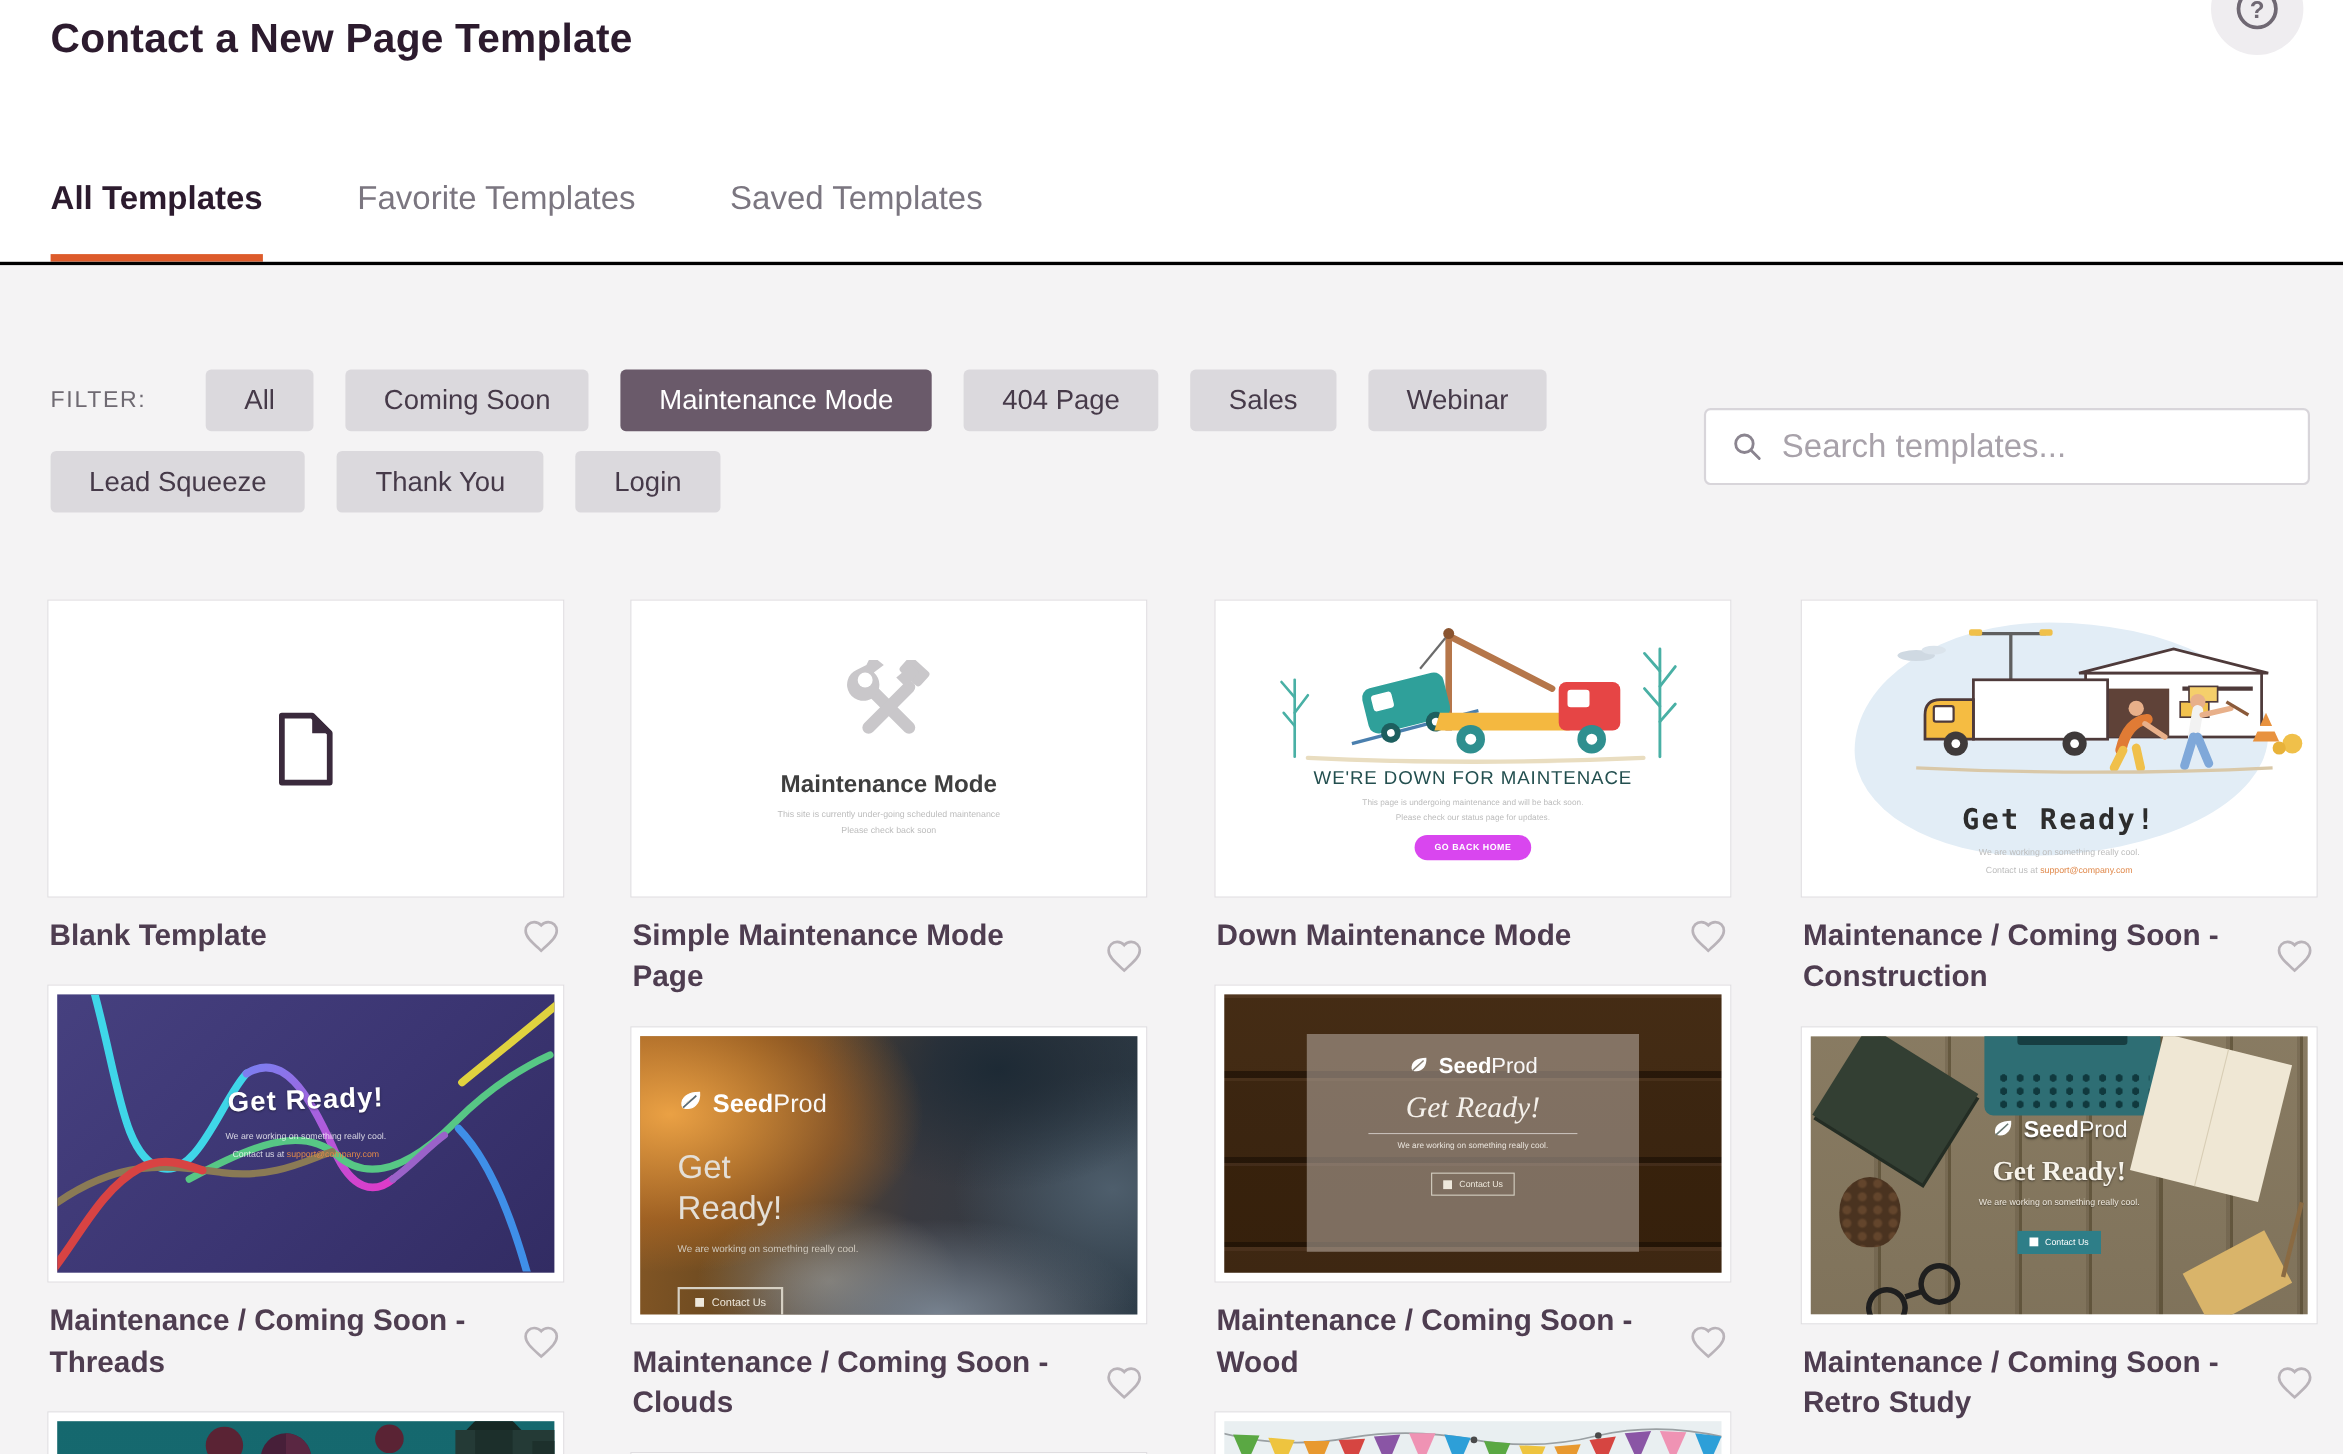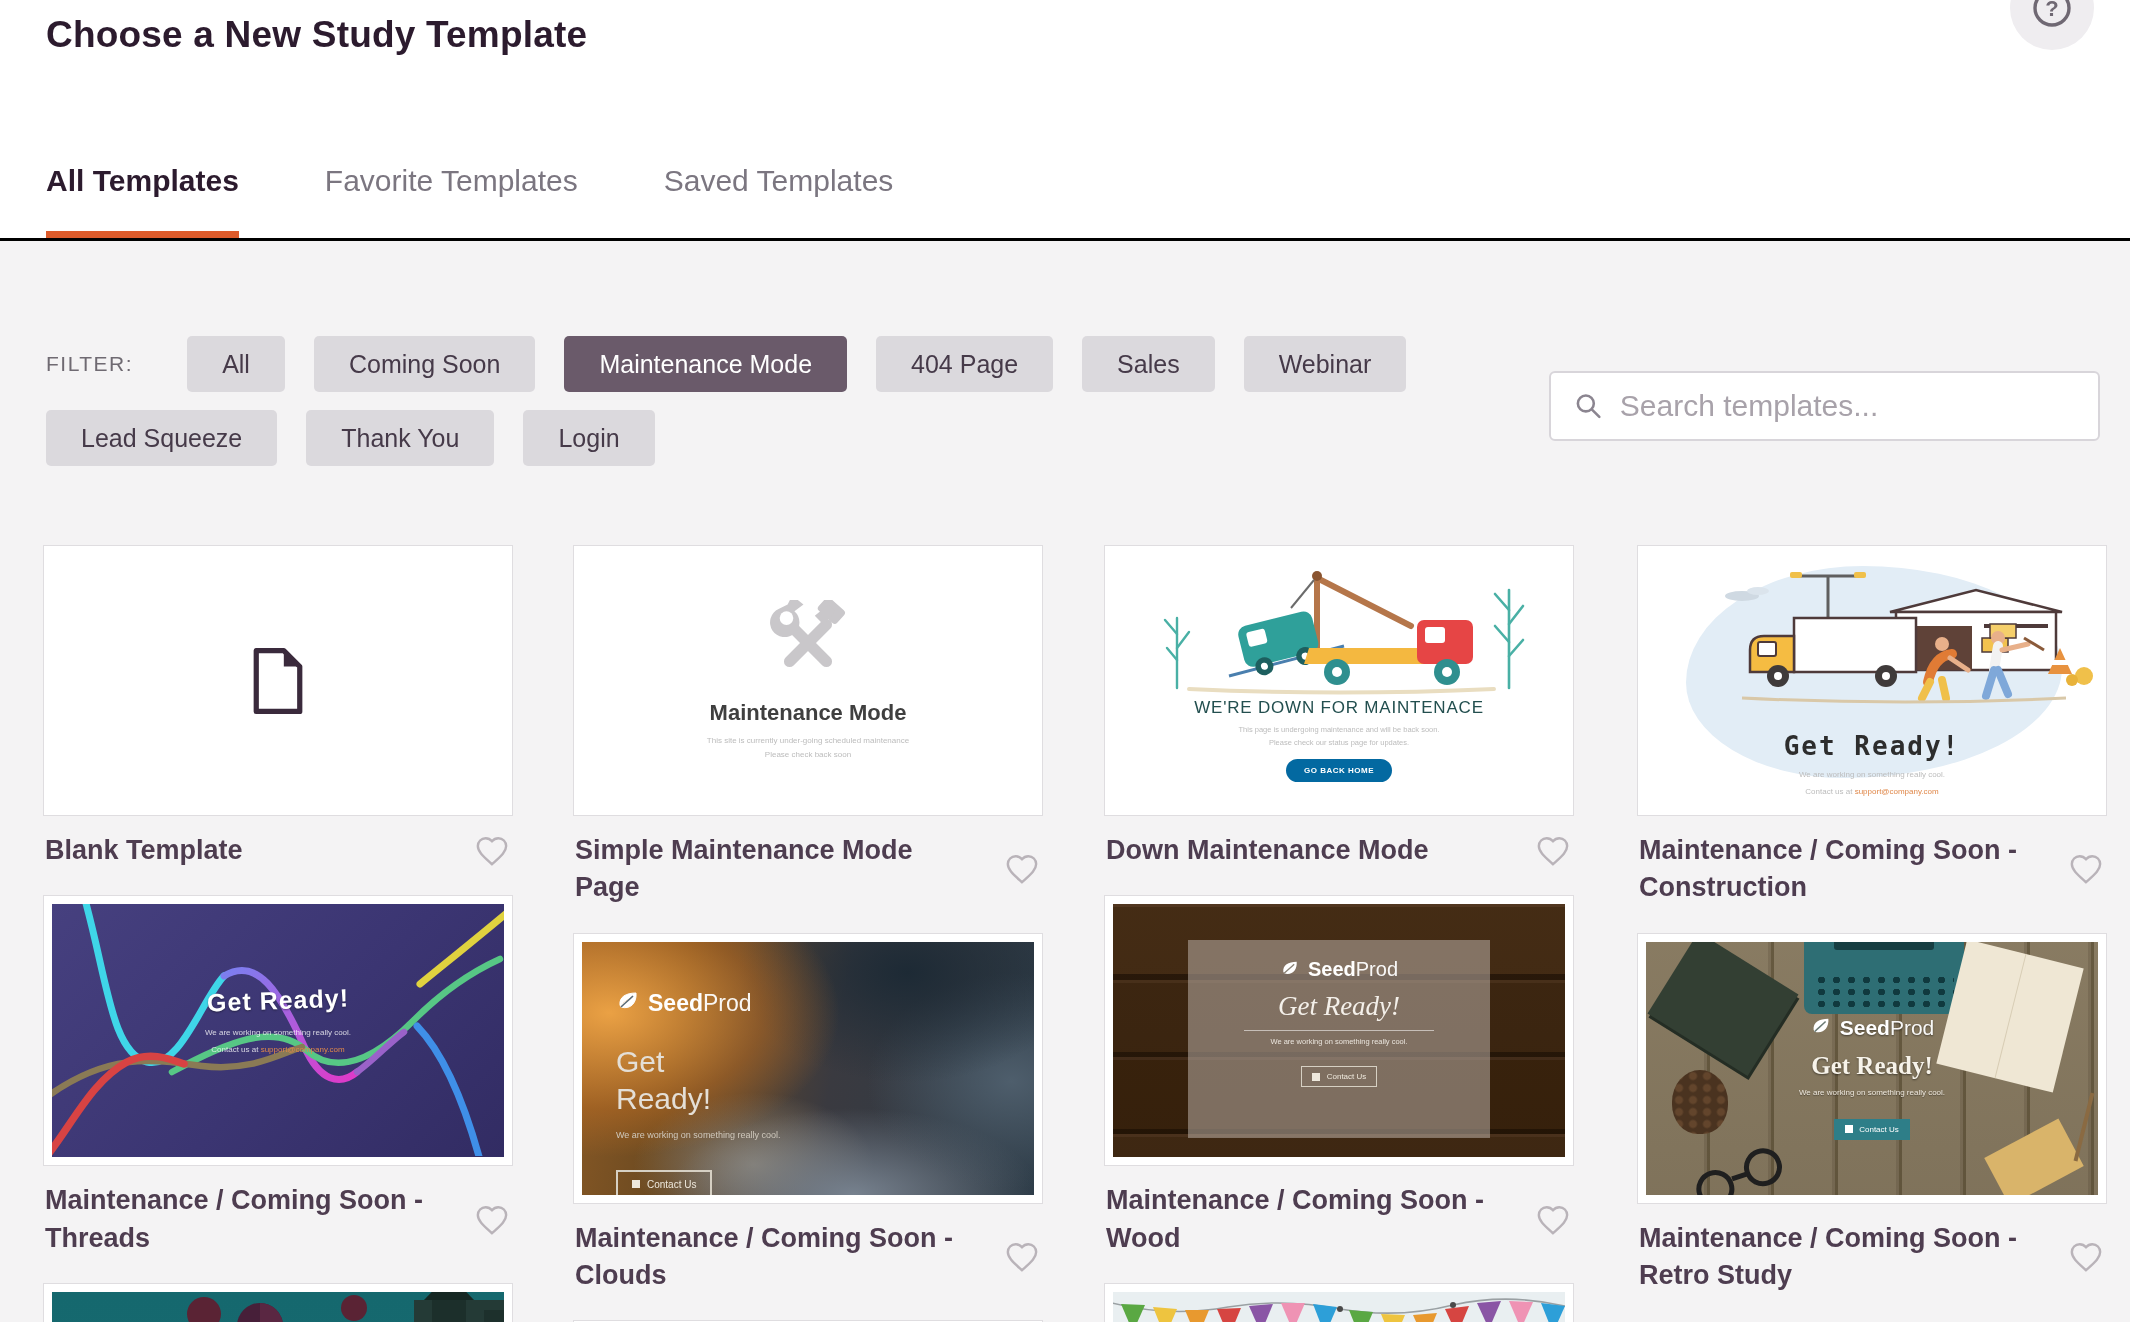--- a/index.html
+++ b/index.html
@@ -40,21 +40,21 @@
   .card-title { font-size:27px; font-weight:bold; color:#4e3d50; line-height:1.38; max-width:405px; }
   .fav { cursor:pointer; flex:0 0 auto; }
 
   
   .center-col { position:absolute; inset:0; display:flex; flex-direction:column; align-items:center; justify-content:center; text-align:center; }
   .simple-head { font-size:22px; font-weight:bold; color:#3f3f3f; margin-top:14px; }
   .tiny { font-size:8px; color:#bcbcbc; line-height:1.7; }
 
   
   .down-head { font-size:17px; font-weight:normal; color:#234f4f; letter-spacing:.8px; margin-top:-4px; }
-  .down-btn { margin-top:9px; background:#0369a1; color:#fff; font-size:8px; font-weight:bold; letter-spacing:.5px; padding:7px 18px; border-radius:14px; cursor:pointer; }
+  .down-btn { margin-top:9px; background:#d946ef; color:#fff; font-size:8px; font-weight:bold; letter-spacing:.5px; padding:7px 18px; border-radius:14px; cursor:pointer; }
 
   
   .blob { position:absolute; left:40px; top:12px; width:376px; height:212px; background:#e2edf6; border-radius:47% 53% 58% 42% / 55% 48% 52% 45%; }
   .constr-head { font-family:"DejaVu Sans Mono", monospace; font-size:26px; font-weight:bold; color:#2d2d2d; letter-spacing:2px; }
   .link { color:#e0884a; }
 
   
   .threads-bg { background:linear-gradient(135deg,#46407f 0%,#3b3572 55%,#322c63 100%); }
   .threads-text { position:absolute; left:0; right:0; top:82px; text-align:center; color:#fff; }
   .threads-head { font-size:25px; font-weight:bold; letter-spacing:1px; transform:rotate(-2deg); text-shadow:0 1px 2px rgba(0,0,0,.4); }
@@ -99,21 +99,21 @@
   .pennants-bg { background:#e9eff1; }
 
   svg { display:block; }
 </style>
 </head>
 <body>
 
 <div class="page">
 
   <div class="header">
-    <div class="page-title">Choose a New Study Template</div>
+    <div class="page-title">Contact a New Page Template</div>
 
     <div class="help-btn">
       <svg width="44" height="44" viewBox="0 0 44 44">
         <circle cx="22" cy="22" r="17" fill="none" stroke="#6f6873" stroke-width="3.4"></circle>
         <text x="22" y="30" text-anchor="middle" font-size="22" font-weight="bold" fill="#6f6873" font-family="Liberation Sans, sans-serif">?</text>
       </svg>
     </div>
 
     <div class="tabs">
       <div class="tab active">All Templates</div>

